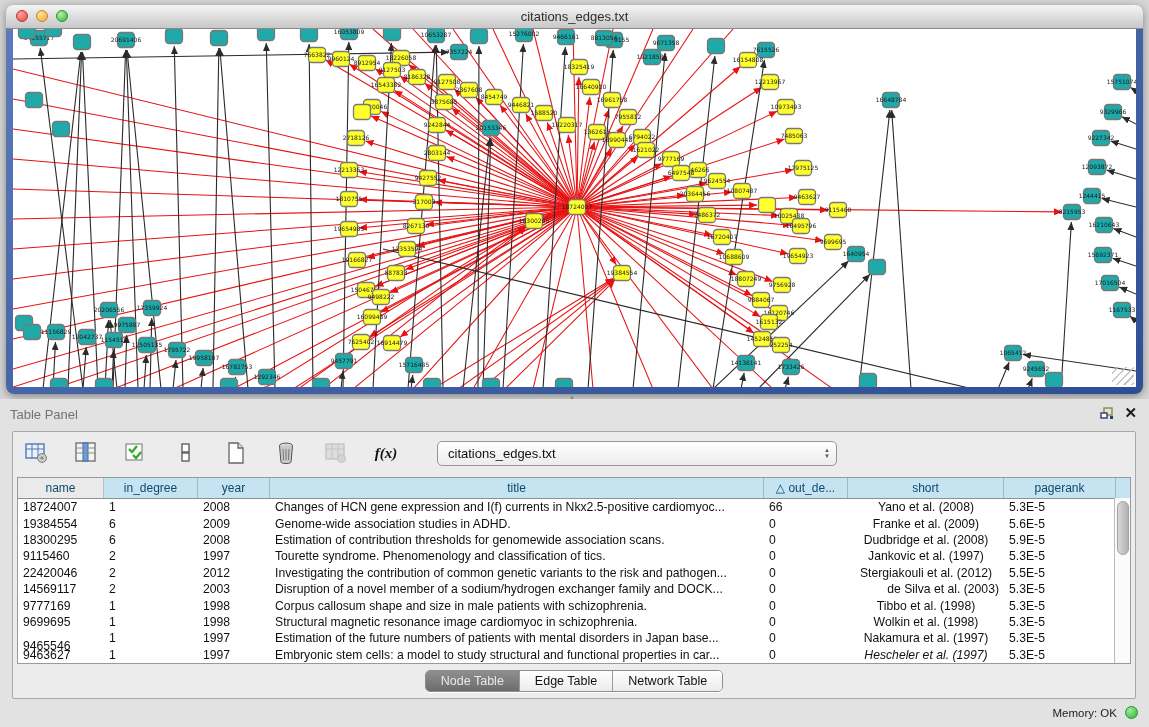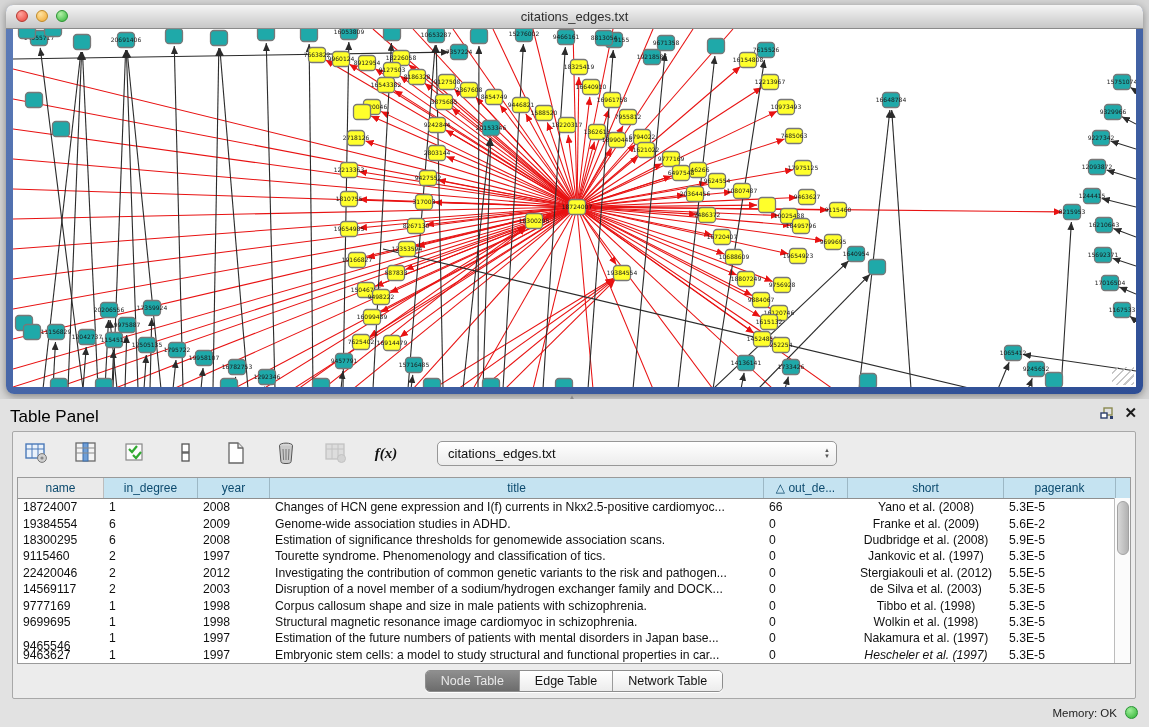--- a/index.html
+++ b/index.html
@@ -15,21 +15,21 @@
   .light.green{background:radial-gradient(circle at 35% 30%,#b4f0a8,#32b43a);border:1px solid #2a9431}
   .win-title{flex:1;text-align:center;font-size:13px;color:#2e2e2e}
   .net-canvas{position:absolute;left:7px;right:7px;top:24px;bottom:7px;background:#fff;overflow:hidden}
   .net-canvas svg{display:block}
   .grip{position:absolute;right:2px;bottom:2px;width:22px;height:18px;background:repeating-linear-gradient(135deg,transparent 0 4px,#b9b9b9 4px 5.5px);opacity:.8}
 
   .resize-chevron{position:absolute;left:568px;top:395px;width:12px;height:6px;color:#8a8a8a;font-size:8px;line-height:6px}
 
   
   .table-panel{position:absolute;left:0;top:399px;width:1149px;height:328px;background:#e2e2e2}
-  .panel-title{position:absolute;left:10px;top:8px;font-size:17px;color:#000000}
+  .panel-title{position:absolute;left:10px;top:8px;font-size:13px;color:#737373}
   .float-icon{position:absolute;right:34px;top:8px;width:15px;height:13px;cursor:pointer}
   .close-icon{position:absolute;right:12px;top:5px;font-size:15px;font-weight:bold;color:#1a1a1a;cursor:pointer}
   .panel-body{position:absolute;left:12px;top:32px;width:1124px;height:268px;background:#ececec;border:1px solid #a8a8a8;border-radius:2px;box-sizing:border-box}
   .toolbar{height:42px;display:flex;align-items:center;padding-left:10px}
   .tb-icon{width:26px;height:26px;margin-right:24px;display:flex;align-items:center;justify-content:center;cursor:pointer}
   .fx-label{font-family:"Liberation Serif",serif;font-style:italic;font-weight:bold;font-size:15px;color:#111}
   .combo{width:382px;height:23px;margin-left:14px;border:1px solid #979797;border-radius:5px;background:linear-gradient(#ffffff,#ececec);display:flex;align-items:center;padding:0 6px 0 10px;font-size:13px;color:#111;box-shadow:inset 0 1px 0 #fff;cursor:pointer}
   .combo-value{flex:1;overflow:hidden;white-space:nowrap}
   .spinner{display:flex;flex-direction:column;gap:2px;align-items:center;color:#555;font-size:6px;line-height:4px}
 
@@ -607,27 +607,27 @@
             <div class="td" style="width: 156px; text-align: center;">Yano et al. (2008)</div>
             <div class="td" style="width: 112px; text-align: left;">5.3E-5</div>
           </div>
           <div class="tr">
             <div class="td" style="width: 86px; text-align: left;">19384554</div>
             <div class="td" style="width: 94px; text-align: left;">6</div>
             <div class="td" style="width: 72px; text-align: left;">2009</div>
             <div class="td" style="width: 494px; text-align: left;">Genome-wide association studies in ADHD.</div>
             <div class="td" style="width: 84px; text-align: left;">0</div>
             <div class="td" style="width: 156px; text-align: center;">Franke et al. (2009)</div>
-            <div class="td" style="width: 112px; text-align: left;">5.6E-2</div>
+            <div class="td" style="width: 112px; text-align: left;">5.6E-5</div>
           </div>
           <div class="tr">
             <div class="td" style="width: 86px; text-align: left;">18300295</div>
             <div class="td" style="width: 94px; text-align: left;">6</div>
             <div class="td" style="width: 72px; text-align: left;">2008</div>
-            <div class="td" style="width: 494px; text-align: left;">Estimation of significance thresholds for genomewide association scans.</div>
+            <div class="td" style="width: 494px; text-align: left;">Estimation of contribution thresholds for genomewide association scans.</div>
             <div class="td" style="width: 84px; text-align: left;">0</div>
             <div class="td" style="width: 156px; text-align: center;">Dudbridge et al. (2008)</div>
             <div class="td" style="width: 112px; text-align: left;">5.9E-5</div>
           </div>
           <div class="tr">
             <div class="td" style="width: 86px; text-align: left;">9115460</div>
             <div class="td" style="width: 94px; text-align: left;">2</div>
             <div class="td" style="width: 72px; text-align: left;">1997</div>
             <div class="td" style="width: 494px; text-align: left;">Tourette syndrome. Phenomenology and classification of tics.</div>
             <div class="td" style="width: 84px; text-align: left;">0</div>
@@ -642,21 +642,21 @@
             <div class="td" style="width: 84px; text-align: left;">0</div>
             <div class="td" style="width: 156px; text-align: center;">Stergiakouli et al. (2012)</div>
             <div class="td" style="width: 112px; text-align: left;">5.5E-5</div>
           </div>
           <div class="tr">
             <div class="td" style="width: 86px; text-align: left;">14569117</div>
             <div class="td" style="width: 94px; text-align: left;">2</div>
             <div class="td" style="width: 72px; text-align: left;">2003</div>
             <div class="td" style="width: 494px; text-align: left;">Disruption of a novel member of a sodium/hydrogen exchanger family and DOCK...</div>
             <div class="td" style="width: 84px; text-align: left;">0</div>
-            <div class="td" style="width: 156px; text-align: center;">de Silva et al. (2003)</div>
+            <div class="td" style="width: 156px; text-align: right;">de Silva et al. (2003)</div>
             <div class="td" style="width: 112px; text-align: left;">5.3E-5</div>
           </div>
           <div class="tr">
             <div class="td" style="width: 86px; text-align: left;">9777169</div>
             <div class="td" style="width: 94px; text-align: left;">1</div>
             <div class="td" style="width: 72px; text-align: left;">1998</div>
             <div class="td" style="width: 494px; text-align: left;">Corpus callosum shape and size in male patients with schizophrenia.</div>
             <div class="td" style="width: 84px; text-align: left;">0</div>
             <div class="td" style="width: 156px; text-align: center;">Tibbo et al. (1998)</div>
             <div class="td" style="width: 112px; text-align: left;">5.3E-5</div>

